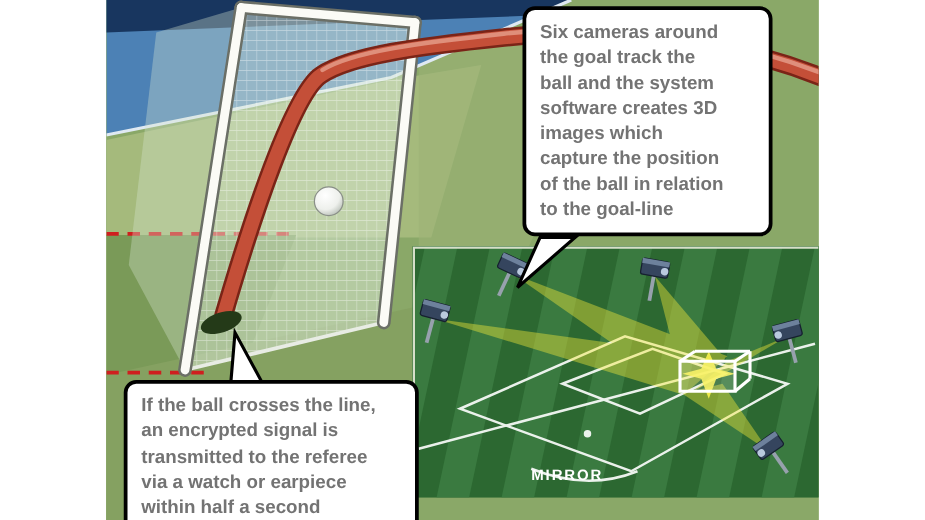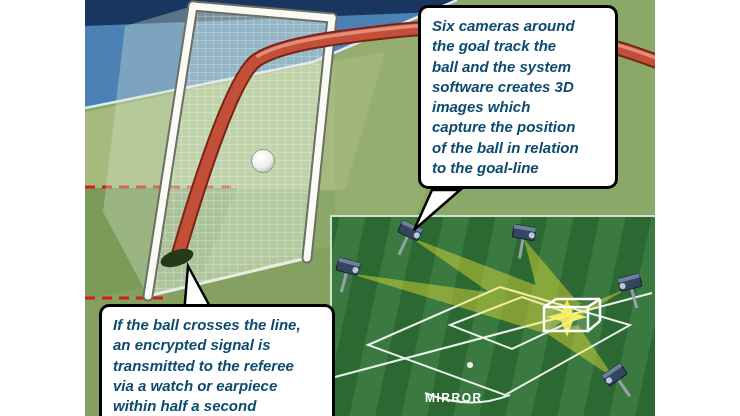--- a/index.html
+++ b/index.html
@@ -6,32 +6,32 @@
   .canvas{
     position:relative;width:740px;height:416px;background:#ffffff;
     overflow:hidden;font-family:"Liberation Sans",sans-serif;
   }
   .content{
     position:absolute;left:85px;top:0;width:570px;height:416px;
     background:#8aa868;overflow:hidden;
   }
   .main-svg{position:absolute;left:0;top:0;z-index:1;}
   .inset{
-    position:absolute;left:245px;top:215px;width:325px;height:201px;
+    position:absolute;left:245px;top:197px;width:325px;height:201px;
     overflow:hidden;background:#2c6831;z-index:2;
   }
   .mirror-label{
     position:absolute;left:95px;top:176px;z-index:5;
     color:#ffffff;font-weight:700;font-size:12px;letter-spacing:1.5px;
   }
   .tails{position:absolute;left:0;top:0;z-index:3;pointer-events:none;}
   .callout{
     position:absolute;z-index:4;background:#ffffff;border:3px solid #000000;
     border-radius:10px;padding:8px 11px;box-sizing:border-box;
-    font-weight:700;font-size:15px;line-height:1.35;color:#0c4a6e;font-style:italic;
+    font-weight:700;font-size:15px;line-height:1.35;color:#737373;
   }
   .callout-text{white-space:pre-line;}
   .callout-cameras{left:418px;top:5px;width:200px;}
   .callout-signal{left:99px;top:304px;width:236px;}
 </style>
 </head>
 <body>
 
 <div class="canvas">
 

